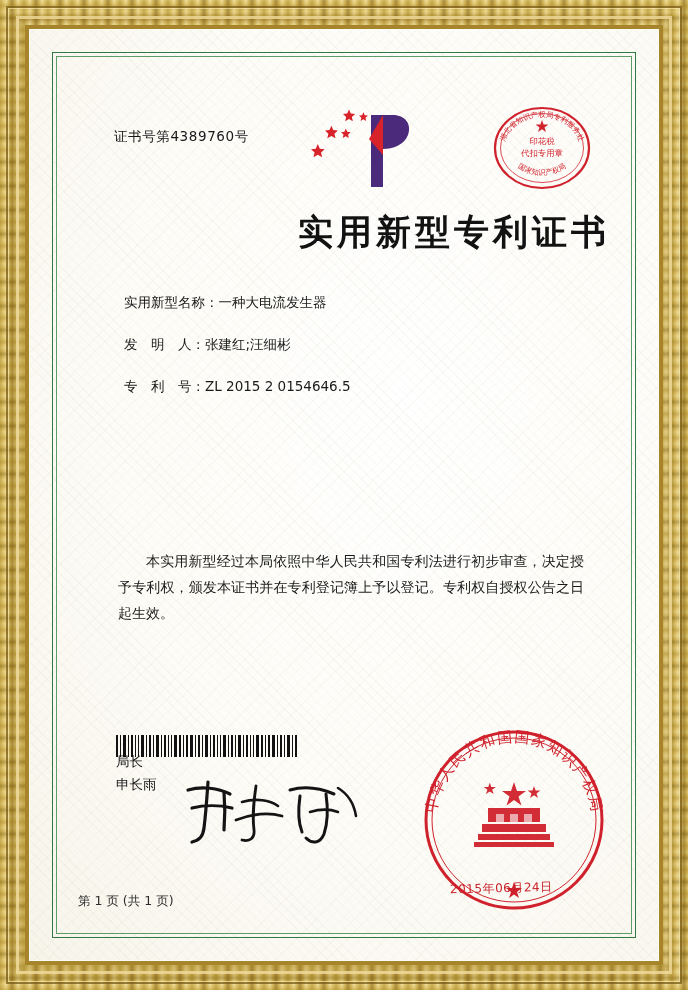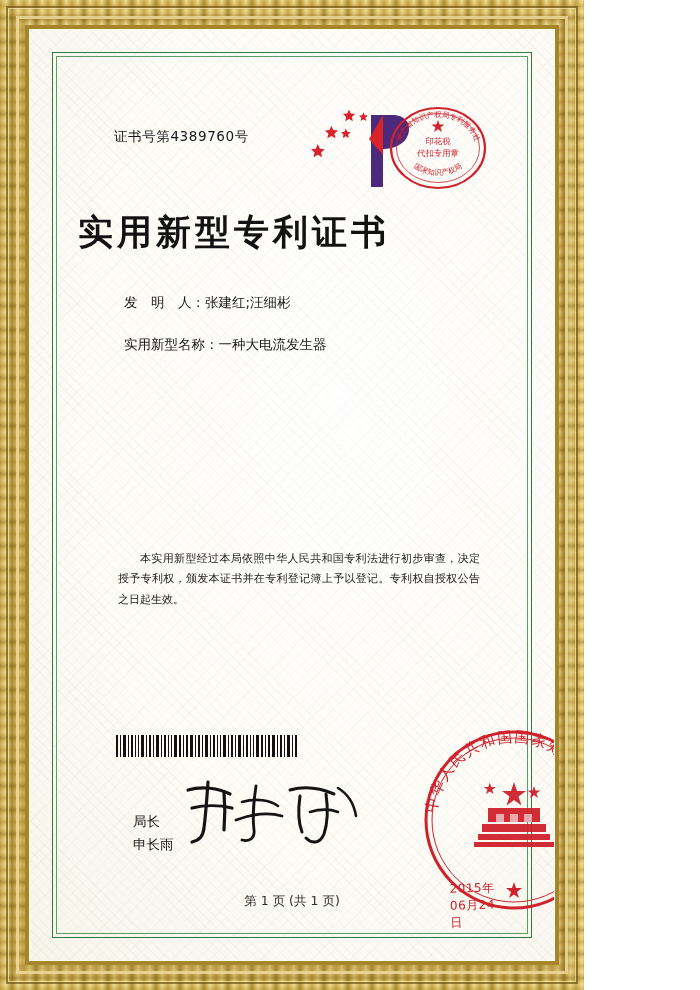--- a/index.html
+++ b/index.html
@@ -5,21 +5,21 @@
   html, body {
     margin: 0;
     padding: 0;
     background: #ffffff;
   }
   body {
     font-family: "DejaVu Sans", sans-serif;
   }
   .page {
     position: relative;
-    width: 584px;
+    width: 688px;
     height: 990px;
     overflow: hidden;
     background: #e5e5e5;
   }
   
   .frame-outer {
     position: absolute;
     inset: 0;
     background:
       repeating-linear-gradient(90deg,
@@ -122,21 +122,21 @@
     position: absolute;
     right: 16px;
     top: 22px;
     width: 104px;
     height: 104px;
   }
   .title {
     position: absolute;
     left: 0; right: 0;
     top: 135px;
-    text-align: left;
+    text-align: right;
     font-family: "DejaVu Serif", serif;
     font-weight: bold;
     font-size: 35px;
     letter-spacing: 4px;
     color: #121212;
   }
   .fields {
     position: absolute;
     left: 46px;
     top: 218px;
@@ -155,21 +155,21 @@
   }
   .field-value {
     display: inline-block;
     font-size: 13.5px;
   }
   .paragraphs {
     position: absolute;
     left: 40px;
     right: 26px;
     top: 475px;
-    font-size: 11px;
+    font-size: 14px;
     line-height: 1.85;
     color: #1a1a1a;
     text-align: justify;
   }
   .paragraphs p {
     margin: 0 0 7px 0;
     text-indent: 2em;
   }
   
   .barcode {
@@ -183,38 +183,37 @@
   .seal-big {
     position: absolute;
     left: 338px;
     top: 648px;
     width: 196px;
     height: 196px;
   }
   .signature-block {
     position: absolute;
     left: 38px;
-    top: 736px;
+    top: 676px;
     font-size: 13.5px;
     line-height: 1.7;
     color: #161616;
-    margin-left: 17px;
   }
   .signature-hand {
     position: absolute;
     left: 100px;
     top: 700px;
     width: 200px;
     height: 80px;
   }
   .page-num {
     position: absolute;
     left: 0; right: 0;
     bottom: 10px;
-    text-align: center;
+    text-align: left;
     font-size: 12.5px;
     color: #2c2c2c;
   }
   .seal-date {
     position: absolute;
     left: 372px;
     top: 806px;
     font-size: 12px;
     color: #c8202a;
     letter-spacing: 0.5px;
@@ -273,24 +272,27 @@
             <textPath href="#arcBot" startOffset="50%" text-anchor="middle">国家知识产权局</textPath>
           </text>
           <polygon points="52,24 53.6,28.6 58.4,28.6 54.5,31.5 56,36 52,33.2 48,36 49.5,31.5 45.6,28.6 50.4,28.6" fill="#d0222d"></polygon>
         </svg>
       </div>
 
       <div class="title">实用新型专利证书</div>
 
       <div class="fields">
         <div class="field-row">
+          <span class="field-label">实用新型名称：</span><span class="field-value">一种大电流发生器</span>
+        </div>
+        <div class="field-row">
           <span class="field-label">发　明　人：</span><span class="field-value">张建红;汪细彬</span>
         </div>
         <div class="field-row">
-          <span class="field-label">实用新型名称：</span><span class="field-value">一种大电流发生器</span>
+          <span class="field-label">专　利　号：</span><span class="field-value">ZL 2015 2 0154646.5</span>
         </div>
       </div>
 
       <div class="paragraphs">
         <p>本实用新型经过本局依照中华人民共和国专利法进行初步审查，决定授予专利权，颁发本证书并在专利登记簿上予以登记。专利权自授权公告之日起生效。</p>
       </div>
 
       <div class="barcode">
         <svg viewBox="0 0 182 22" width="182" height="22" preserveAspectRatio="none" aria-hidden="true">
           <g fill="#111">

